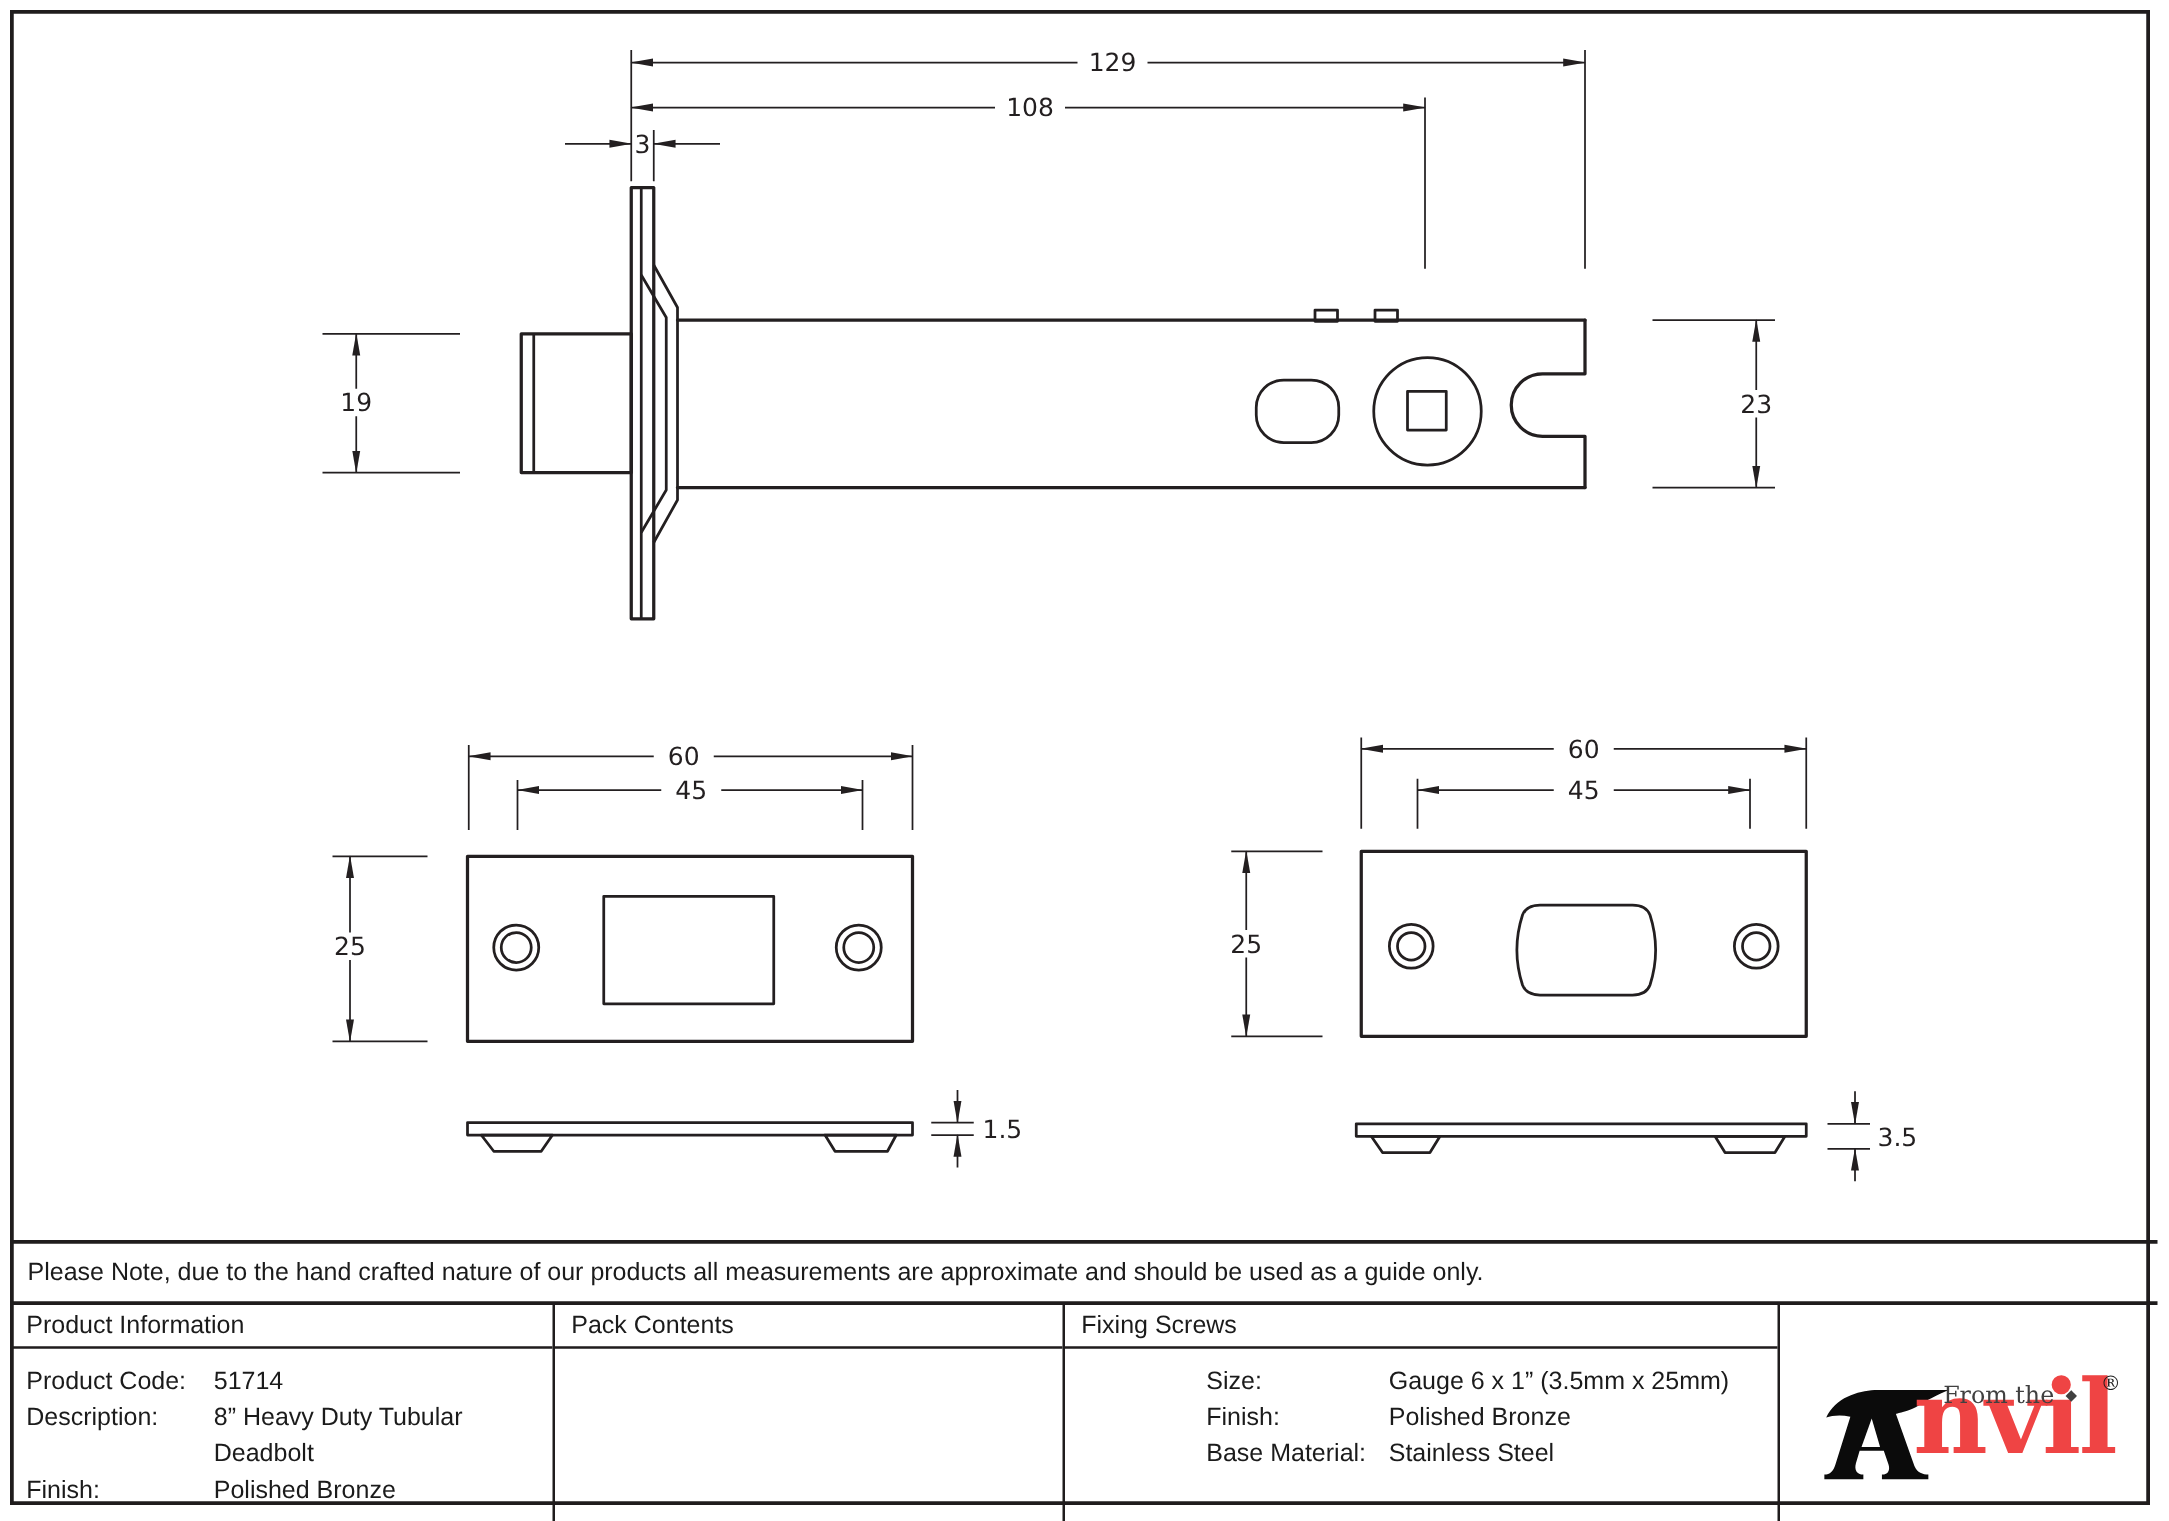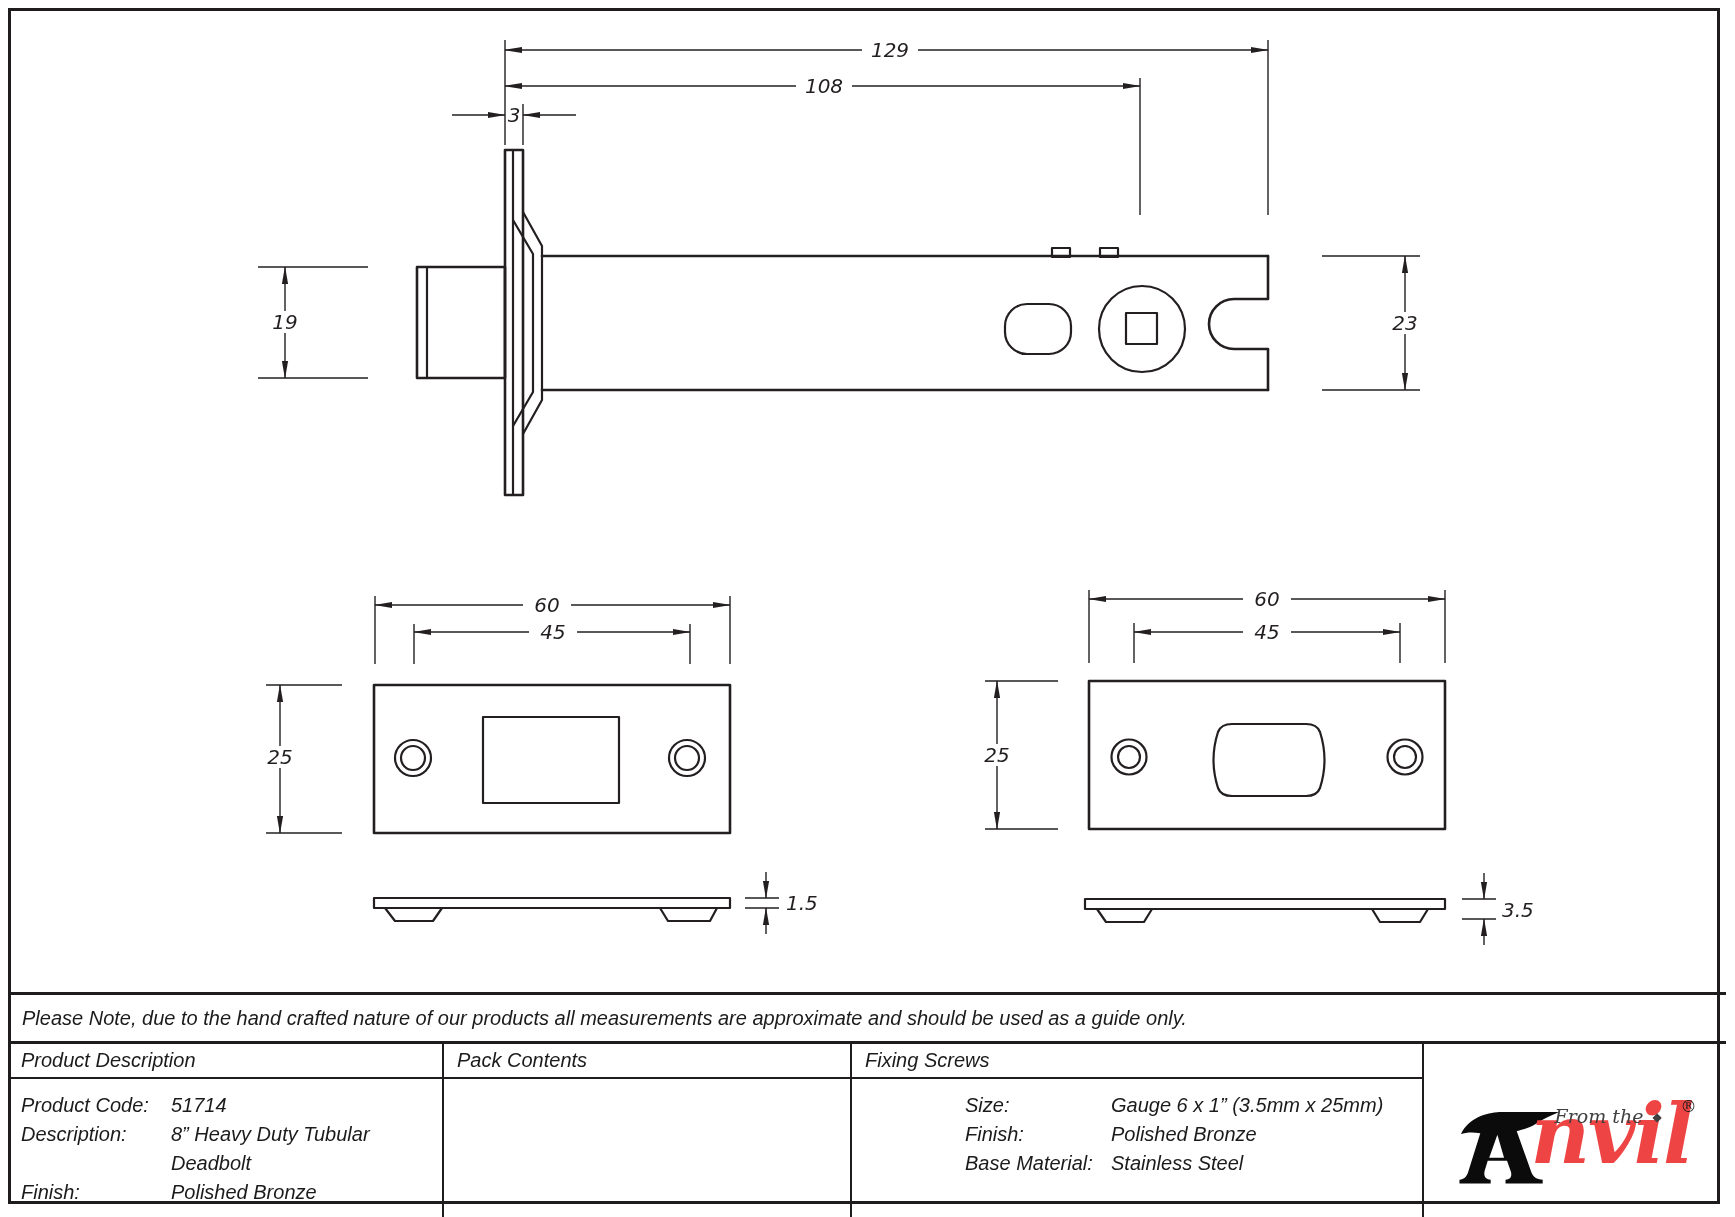--- a/index.html
+++ b/index.html
@@ -1,17 +1,17 @@
 <!DOCTYPE html>
 <html><head>
 <meta charset="utf-8">
 <style>
   html,body{margin:0;padding:0;background:#fff;}
   .page{position:relative;width:1735px;height:1217px;background:#ffffff;
-        font-family:"Liberation Sans",sans-serif;color:#1b1b1b;overflow:hidden;font-style:italic;}
+        font-family:"Liberation Sans",sans-serif;color:#1b1b1b;overflow:hidden;}
   .frame{position:absolute;left:8px;top:8px;width:1712px;height:1196px;
          border:3px solid #1f1c1d;box-sizing:border-box;}
   svg text{font-family:"DejaVu Sans",sans-serif;font-size:20px;fill:#231f20;}
   .obj{stroke:#231f20;stroke-width:2.6;fill:none;stroke-linejoin:round;stroke-linecap:round;}
   .obj2{stroke:#231f20;stroke-width:2.2;fill:none;stroke-linejoin:round;}
   .ext,.dim{stroke:#231f20;stroke-width:1.4;fill:none;}
   .gap{fill:#ffffff;stroke:none;}
   .tmid{text-anchor:middle;}
   
   .tablewrap{position:absolute;left:8px;top:992px;width:1718px;height:255px;
@@ -202,21 +202,21 @@
     </g>
   </svg>
 
   
   <div class="tablewrap">
     <div class="noterow">
       <span>Please Note, due to the hand crafted nature of our products all measurements are approximate and should be used as a guide only.</span>
     </div>
     <div class="cols">
       <div class="col c1">
-        <div class="hdr">Product Description</div>
+        <div class="hdr">Product Information</div>
         <div class="body">
           <div class="kv">
             <span class="k">Product Code:</span>
             <span class="v">51714</span>
           </div>
           <div class="kv">
             <span class="k">Description:</span>
             <span class="v">8” Heavy Duty Tubular</span>
           </div>
           <div class="kv">

